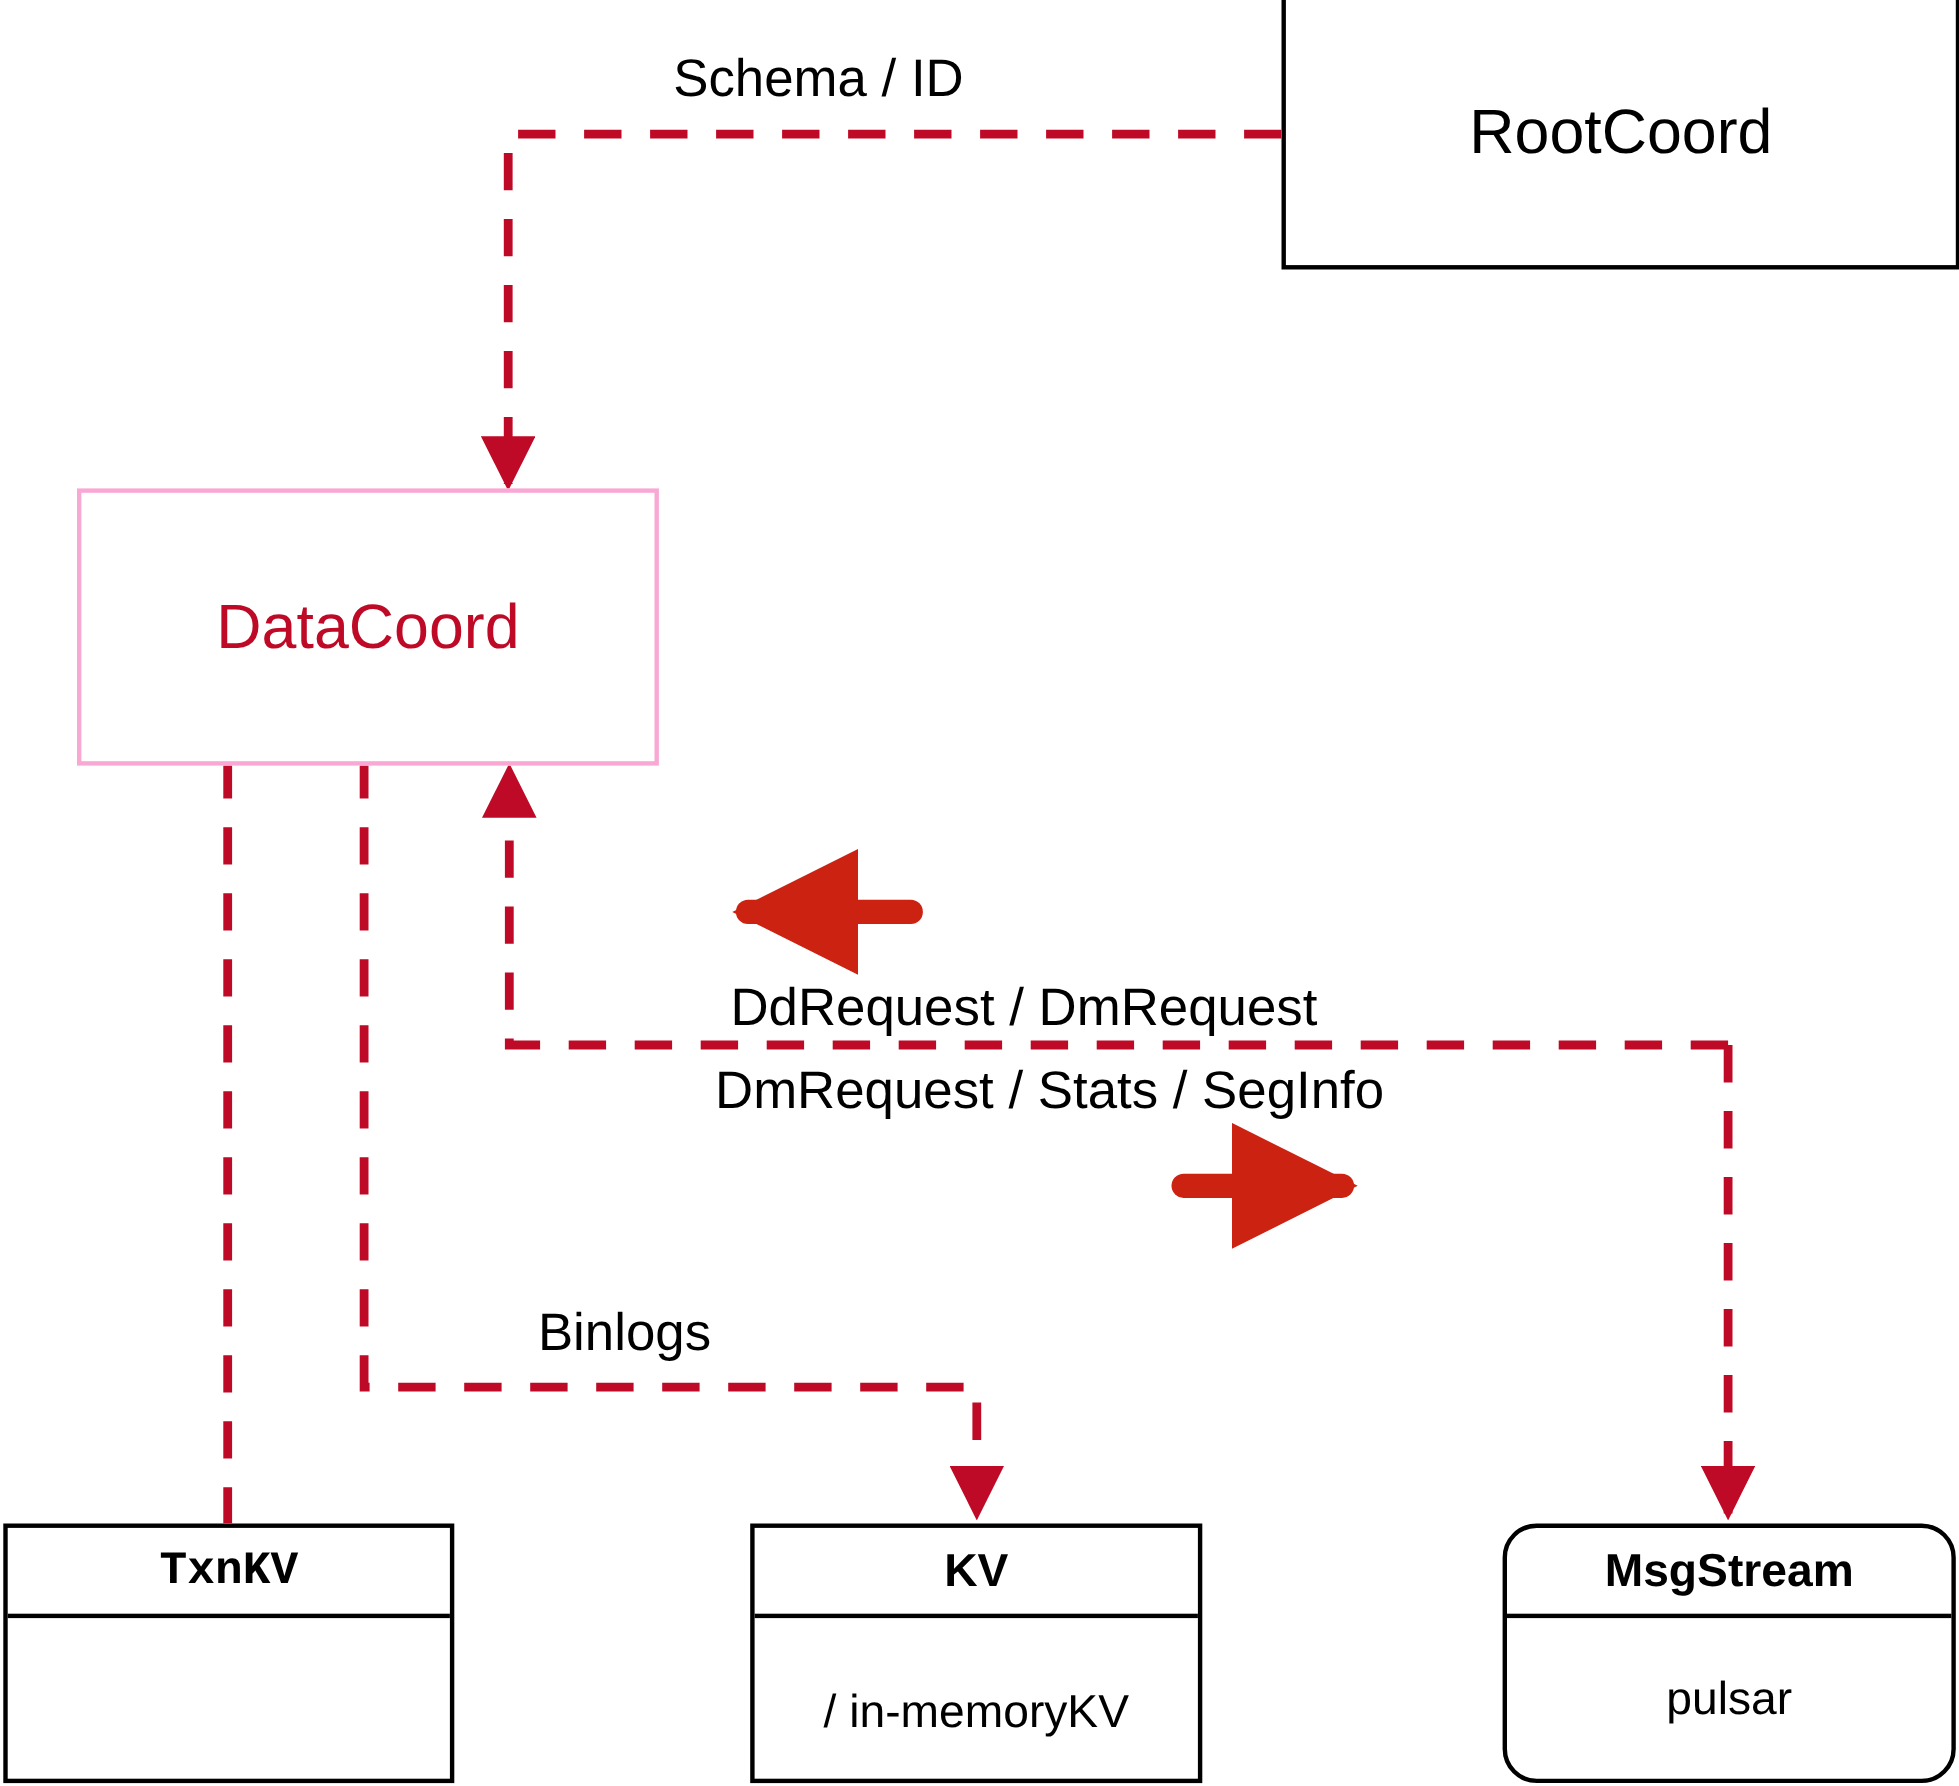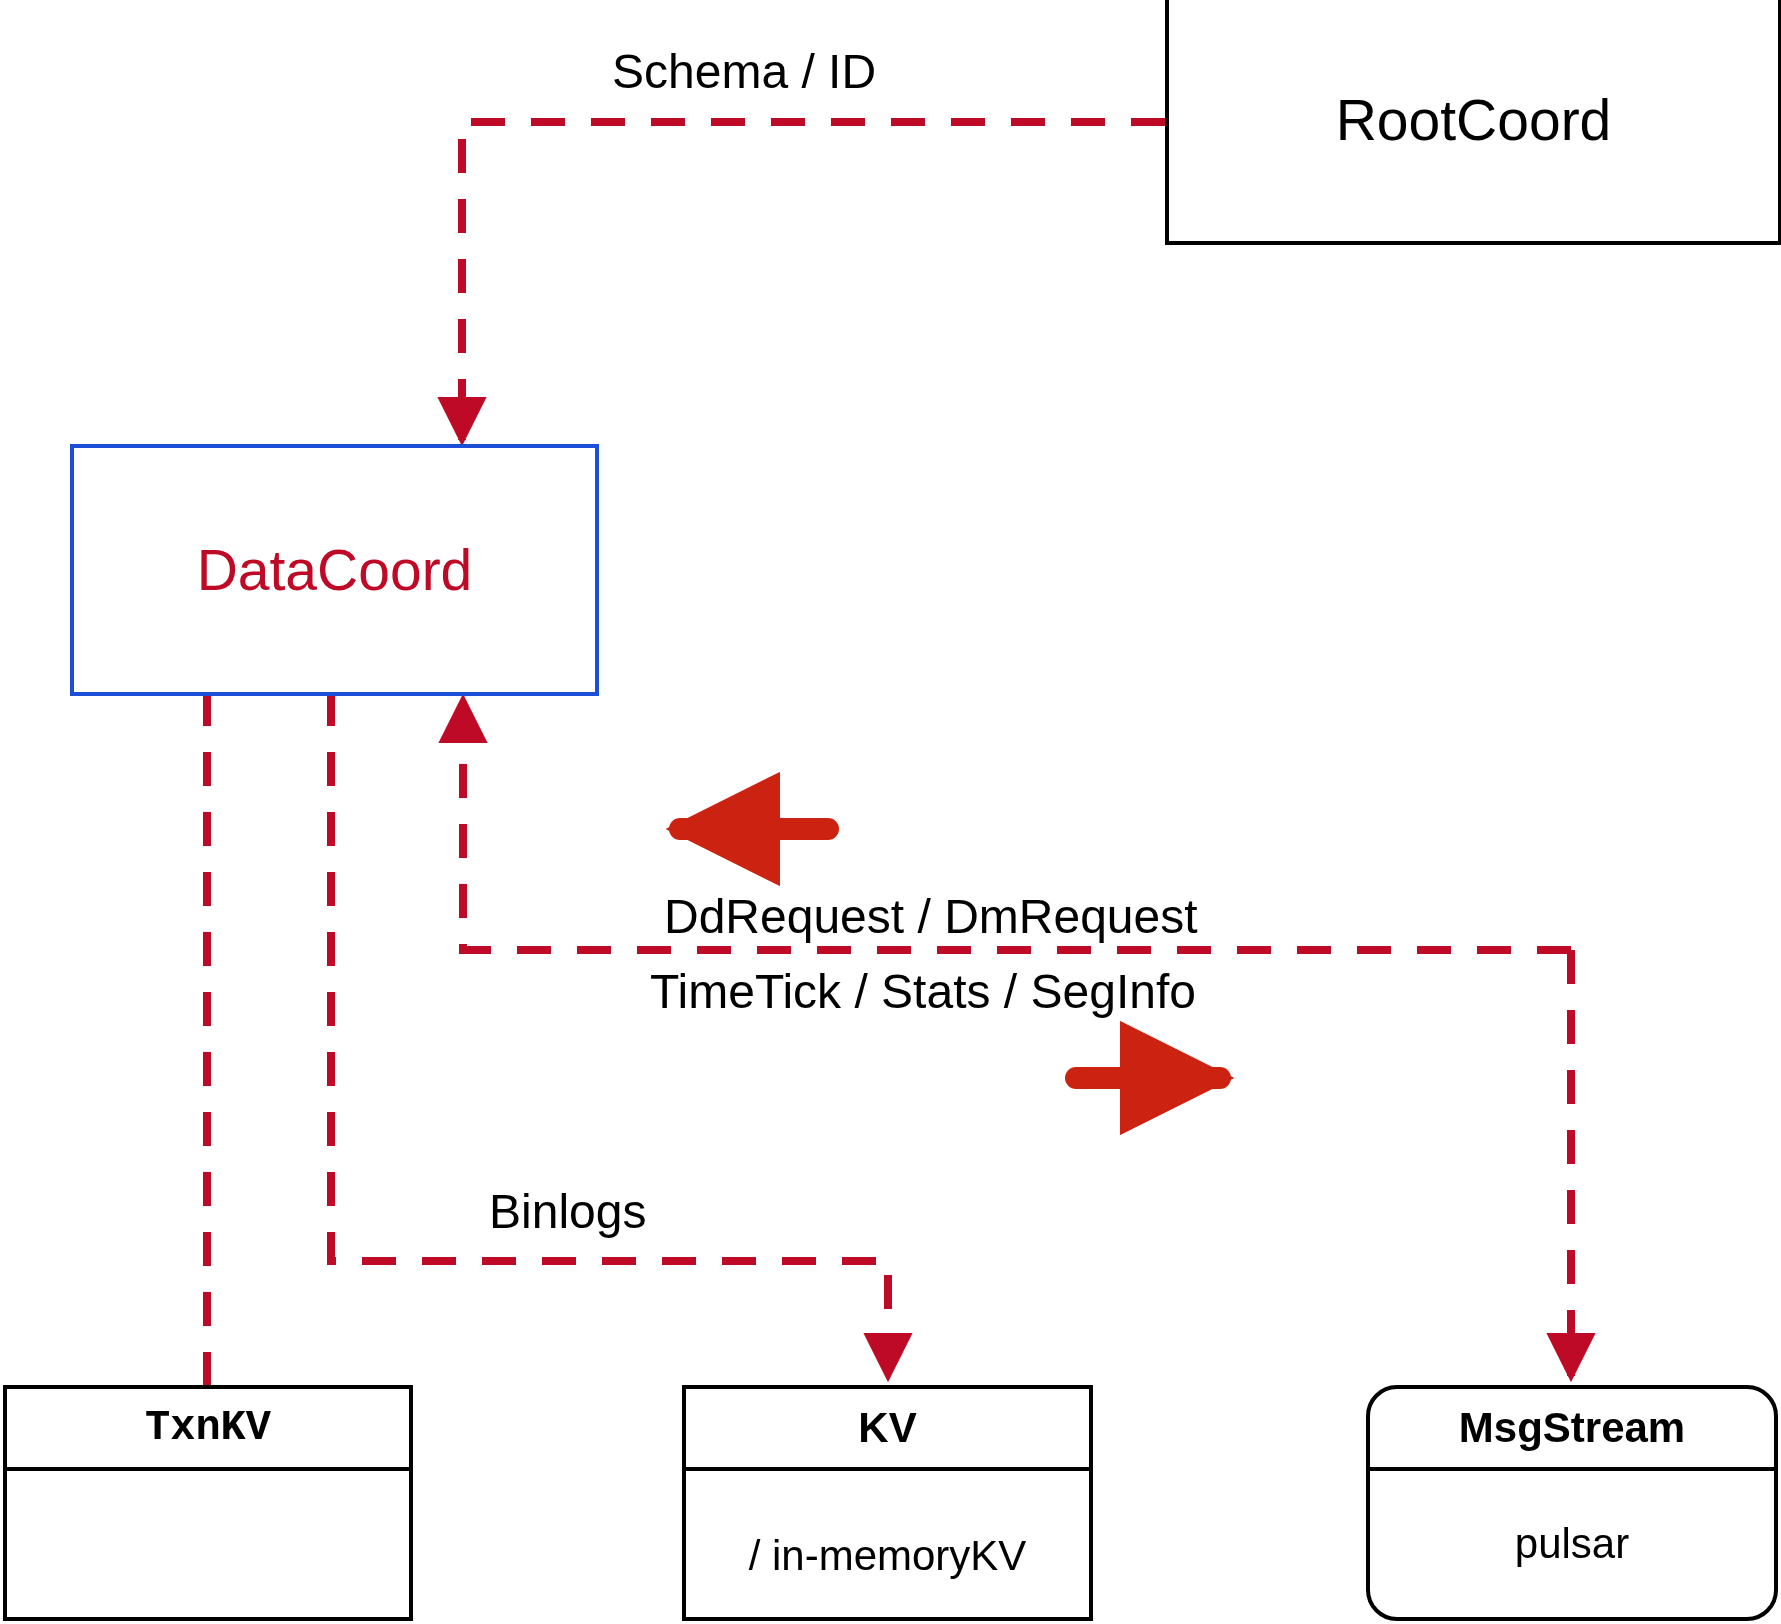--- a/index.html
+++ b/index.html
@@ -13,21 +13,21 @@
 
   
   .box-plain{
     border:4px solid #000000;
     display:flex;align-items:center;justify-content:center;
   }
   .box-plain .node-title{font-size:57px;color:#000000;line-height:1;}
 
   
   .box-accent{
-    border:4px solid #1d4ed8;
+    border:4px solid #f9a8d4;
     display:flex;align-items:center;justify-content:center;text-align:center;
   }
   .box-accent .node-title{font-size:57px;color:#be0a26;line-height:1;}
 
   
   .box-split{border:4px solid #000000;display:flex;flex-direction:column;}
   .box-split .hdr{
     flex:0 0 78px;display:flex;align-items:center;justify-content:center;
     border-bottom:4px solid #000000;
   }
@@ -99,15 +99,15 @@
   </div>
   <div class="bdy">
     <span class="impl-line">pulsar</span>
   </div>
 </div>
 
 <div class="edge-label" style="left:612px;top:48px;">Schema / ID</div>
 
 <div class="edge-label" style="left:664px;top:893px;">DdRequest / DmRequest</div>
 
-<div class="edge-label" style="left:650px;top:968px;">TimeTick / Stats / SegInfo</div>
+<div class="edge-label" style="left:650px;top:968px;">DmRequest / Stats / SegInfo</div>
 
 <div class="edge-label" style="left:489px;top:1188px;">Binlogs</div>
 
 </body></html>

